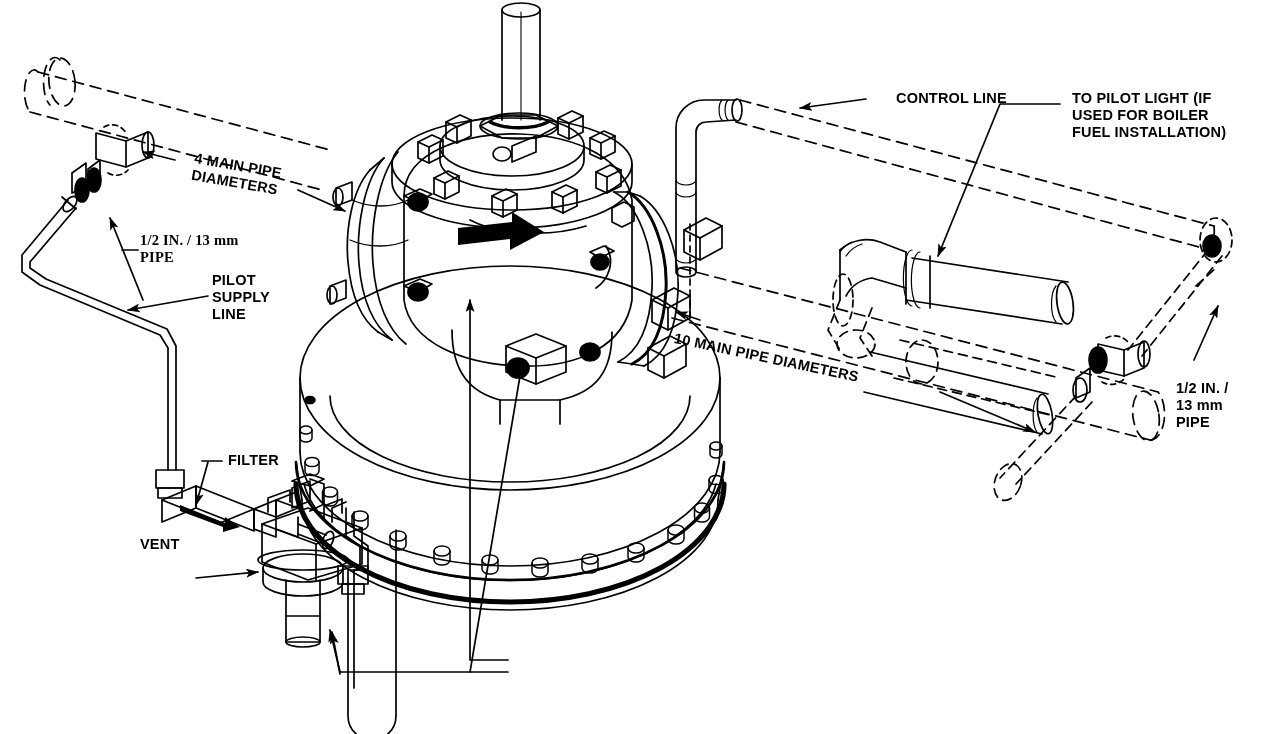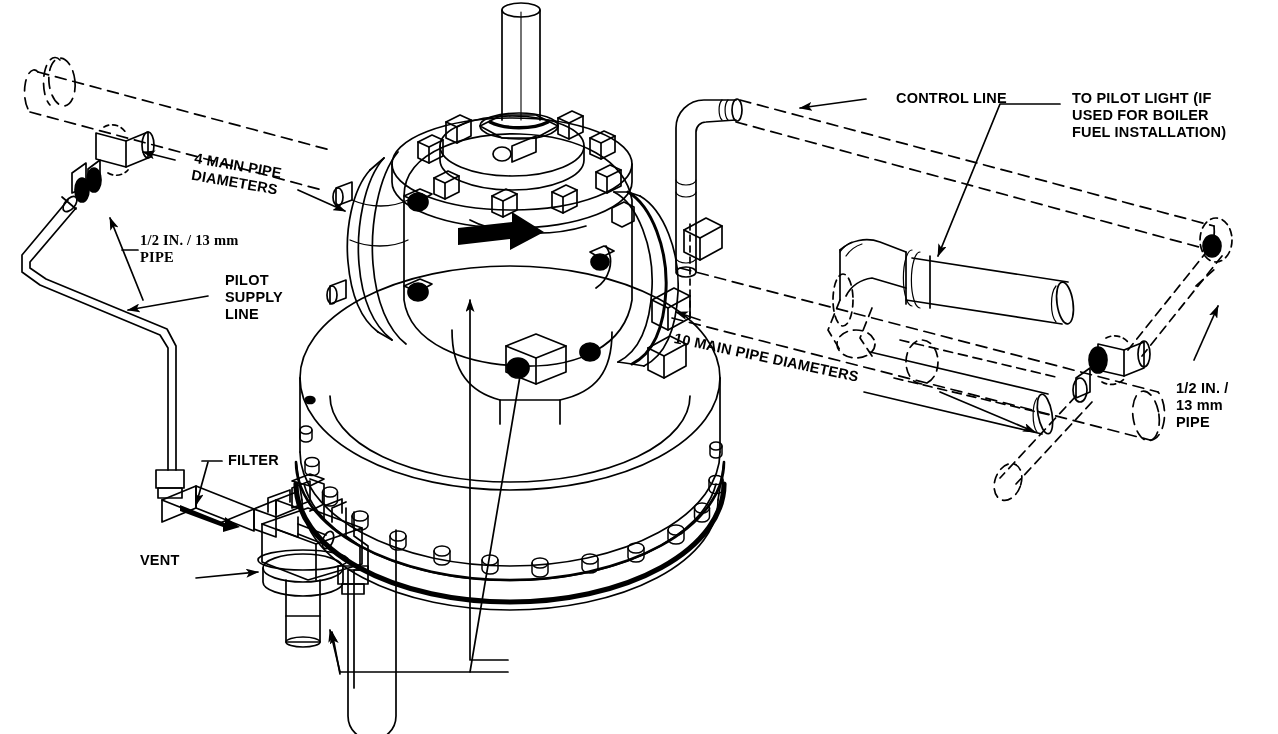--- a/index.html
+++ b/index.html
@@ -412,27 +412,27 @@
 
   </g>
 </svg>
 
 <div class="lbl s14" style="left:196px;top:150px;transform:rotate(10deg);transform-origin:0 0;">4 MAIN PIPE
 DIAMETERS</div>
 
 <div class="lbl s14" style="left:140px;top:232px;font-family:Liberation Serif, serif;">1/2 IN. / 13 mm
 PIPE</div>
 
-<div class="lbl s14" style="left:212px;top:272px;margin-left:13px;">PILOT
+<div class="lbl s14" style="left:212px;top:272px;">PILOT
 SUPPLY
 LINE</div>
 
 <div class="lbl s14" style="left:228px;top:452px;">FILTER</div>
 
-<div class="lbl s14" style="left:140px;top:552px;">VENT</div>
+<div class="lbl s14" style="left:140px;top:536px;">VENT</div>
 
 <div class="lbl s14" style="left:872px;top:90px;margin-left:24px;">CONTROL LINE</div>
 
 <div class="lbl s14" style="left:1072px;top:90px;">TO PILOT LIGHT (IF
 USED FOR BOILER
 FUEL INSTALLATION)</div>
 
 <div class="lbl s14" style="left:676px;top:330px;transform:rotate(12deg);transform-origin:0 0;">10 MAIN PIPE DIAMETERS</div>
 
 <div class="lbl s14" style="left:1176px;top:380px;">1/2 IN. /

